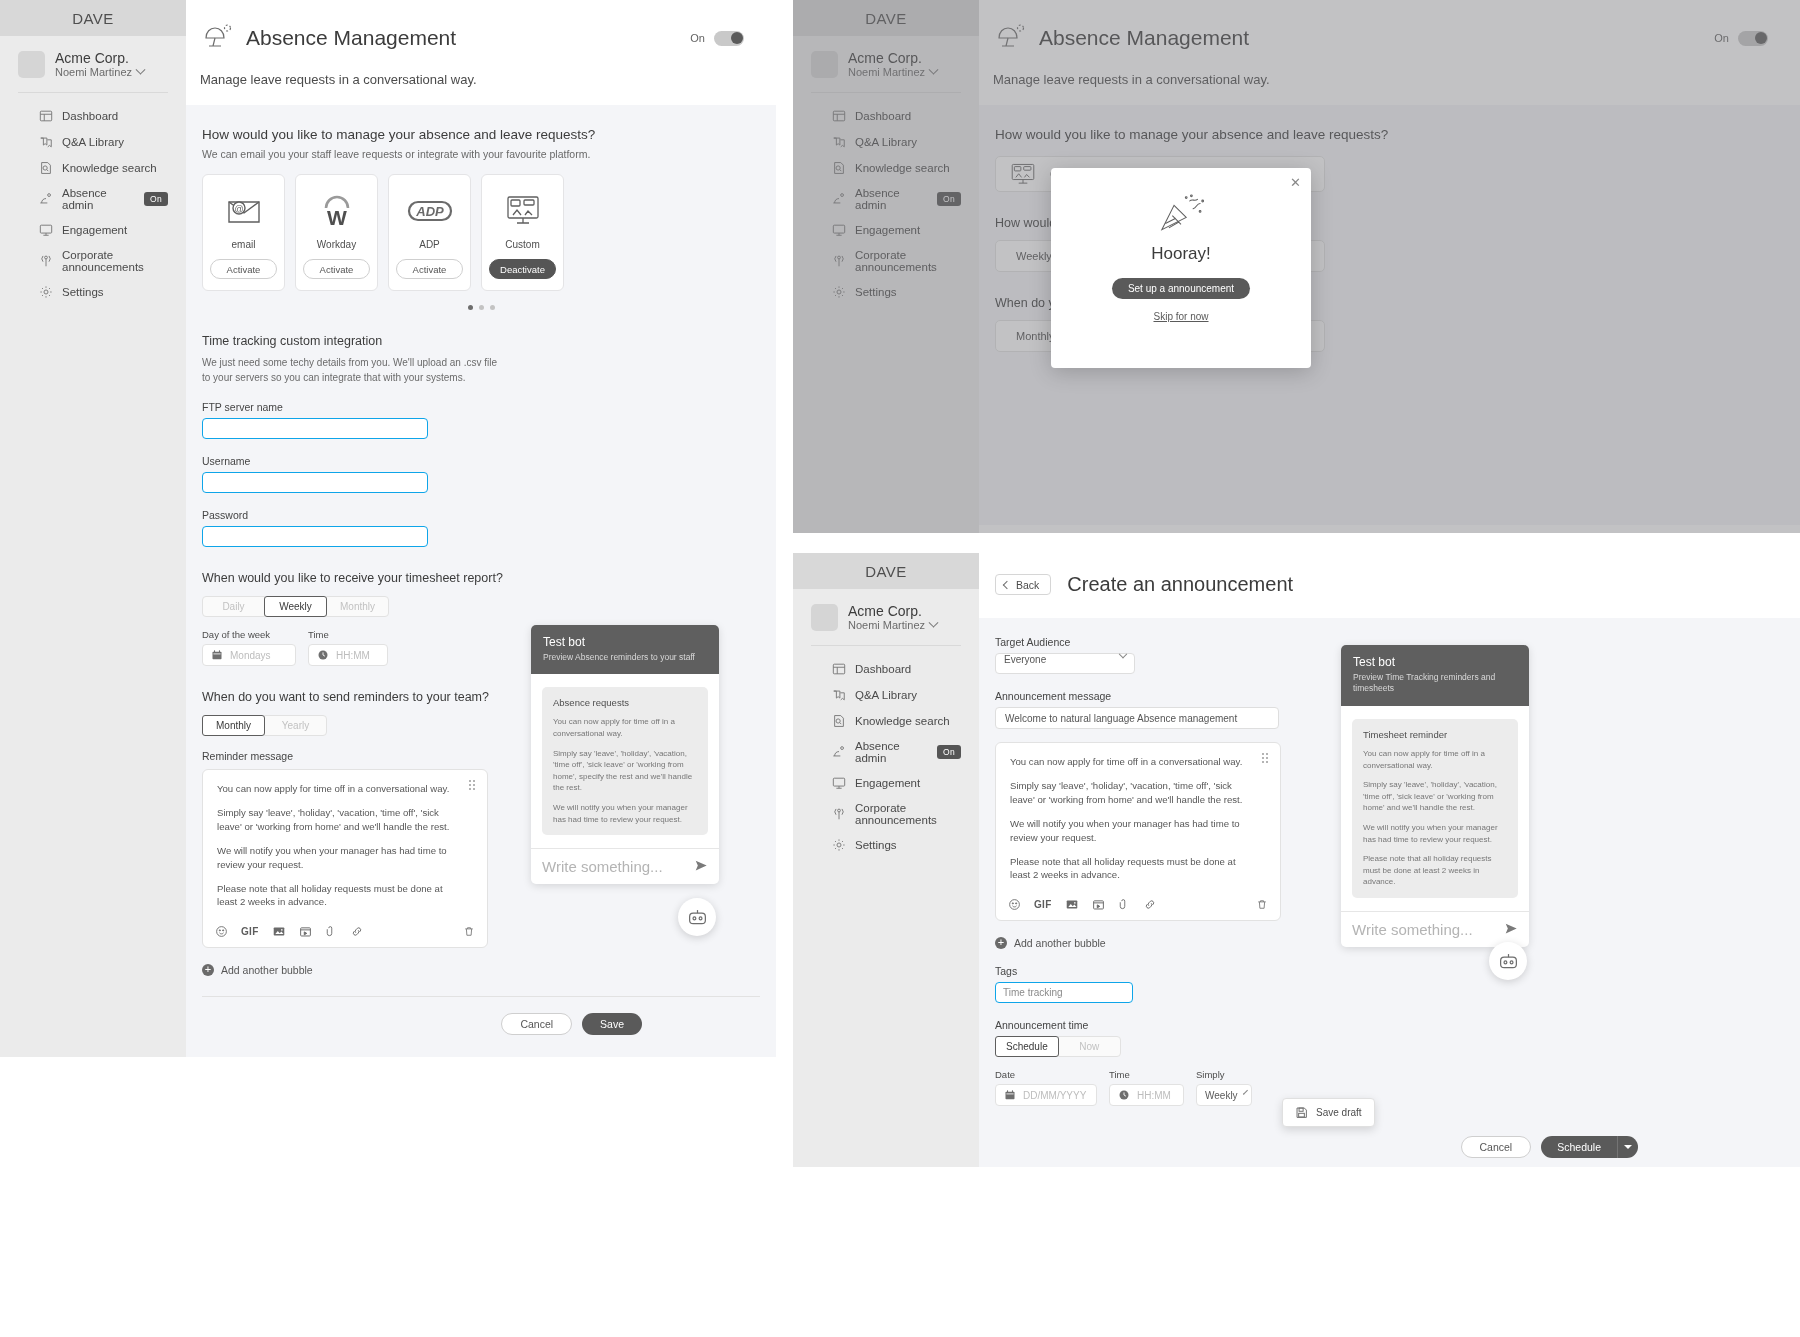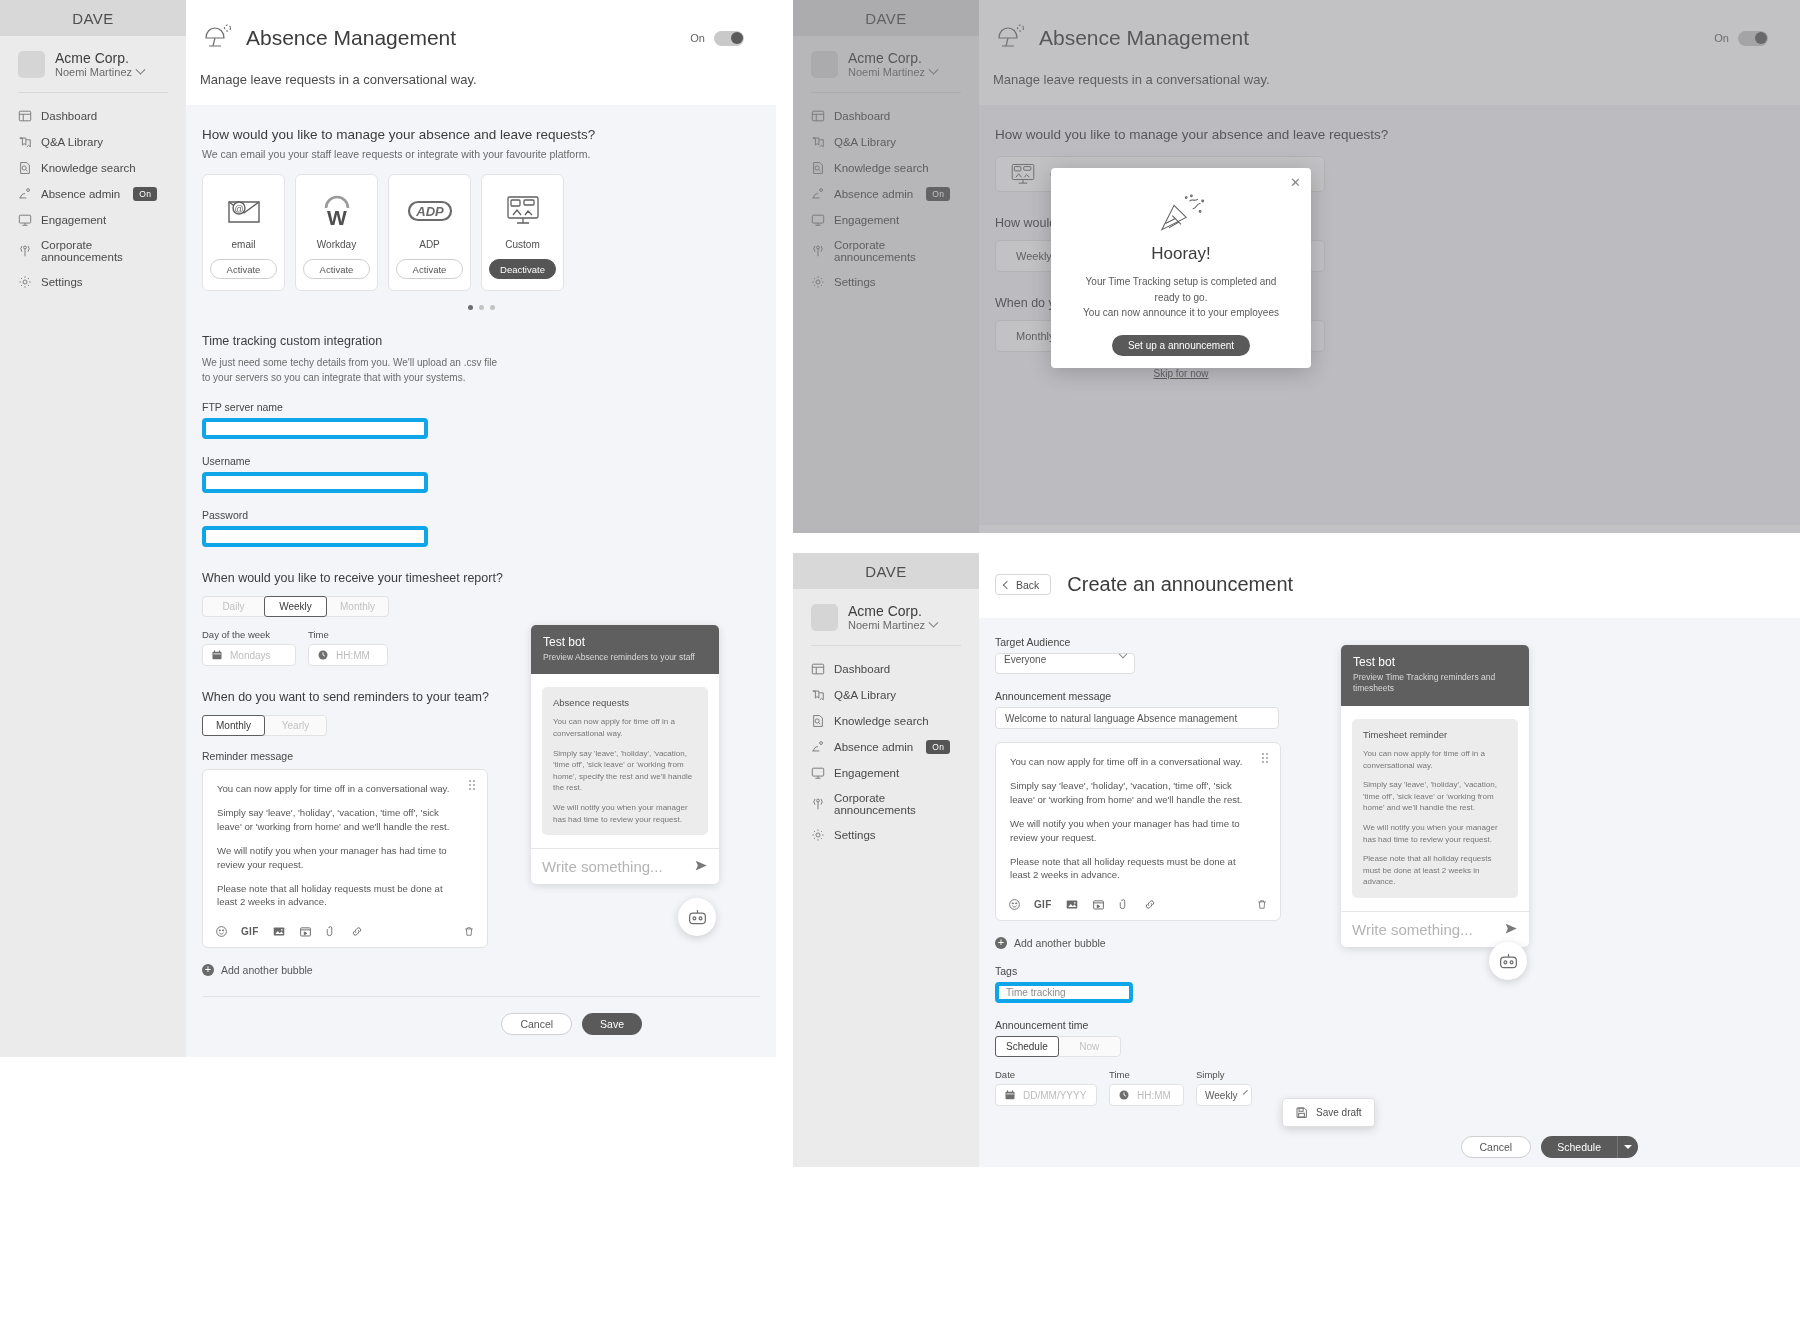--- a/index.html
+++ b/index.html
@@ -21,21 +21,21 @@
     align-items: center; justify-content: center;
     font-size: 15px; color: #4f4f4f; letter-spacing: .5px;
   }
   .org-row { display: flex; align-items: center; gap: 10px; padding: 14px 14px 10px 18px; }
   .org-avatar { width: 27px; height: 27px; border-radius: 5px; background: #d5d5d5; flex: none; }
   .org-name { font-size: 14px; color: #3d3d3d; line-height: 1.15; }
   .org-user { font-size: 11px; color: #6b6b6b; display: flex; align-items: center; gap: 5px; }
   .chev { display: inline-block; width: 7px; height: 7px; border-right: 1.4px solid #777;
           border-bottom: 1.4px solid #777; transform: rotate(45deg) translate(-2px,-2px); }
   .side-div { height: 1px; background: #d9d9d9; margin: 4px 18px 10px 18px; }
-  .nav-item { display: flex; align-items: center; gap: 9px; padding: 6px 18px; font-size: 11.5px; color: #4a4a4a; }
+  .nav-item { display: flex; align-items: center; gap: 9px; padding: 6px 18px; font-size: 11.5px; color: #4a4a4a; margin-left: 21px; }
   .nav-ico { width: 14px; height: 14px; flex: none; color: #777; }
   .nav-ico svg { width: 14px; height: 14px; display: block; }
   .pill-on {
     background: #555; color: #fff; font-size: 8.5px; border-radius: 3px;
     padding: 1.5px 6px 2px; margin-left: 4px; letter-spacing: .3px;
   }
 
   .content { position: absolute; top: 0; bottom: 0; right: 0; background: #fff; }
   .page-head { padding: 18px 0 0 0; background: #fff; }
   .title-row { display: flex; align-items: center; padding: 0 14px; }
@@ -66,21 +66,21 @@
 
   .dots { display: flex; gap: 6px; justify-content: center; margin: 14px 0 0; }
   .dots i { width: 5px; height: 5px; border-radius: 50%; background: #c3c3c3; }
   .dots i.on { background: #6d6d6d; }
 
   .sec-title { font-size: 12.5px; color: #3c3c3c; margin-top: 24px; }
   .sec-sub { font-size: 10px; color: #6b6b6b; margin-top: 7px; line-height: 1.5; max-width: 300px; }
 
   .field-lbl { font-size: 10.5px; color: #454545; margin: 16px 0 5px; }
   .text-input {
-    width: 226px; height: 21px; background: #fff; border: 4px solid #0ea5e9;
+    width: 226px; height: 21px; background: #fff; border: 1px solid #0ea5e9;
     border-radius: 4px; font-size: 10px; color: #777; padding: 0 7px;
     display: flex; align-items: center;
   }
 
   .qsec { font-size: 12.5px; color: #3c3c3c; margin-top: 24px; }
   .segctl { display: flex; margin-top: 11px; }
   .seg {
     height: 21px; min-width: 63px; padding: 0 10px; border: 1px solid #e2e2e2;
     background: #fafafa; font-size: 10px; color: #c2c2c2;
     display: flex; align-items: center; justify-content: center; margin-left: -1px;
@@ -626,24 +626,20 @@
             <path d="M8 43l14-28 14 14z"></path>
             <path d="M12 36l12-6M16 41l12-7M20 27l10 10"></path>
             <path d="M40 10c3-3 6 1 9-2M44 19c4-1 4-6 8-6" stroke-linecap="round"></path>
             <circle cx="42" cy="4" r="1"></circle>
               <circle cx="52" cy="22" r="1"></circle>
               <circle cx="36" cy="6" r="1"></circle>
               <circle cx="55" cy="10" r="1"></circle>
           </svg>
         </span>
         <div class="hooray">Hooray!</div>
-        <div class="hooray-sub">
-          <span>Your Time Tracking setup is completed and ready to go.</span><br>
-          <span>You can now announce it to your employees</span>
-        </div>
         <div class="hooray-btn">Set up a announcement</div>
         <span class="skip">Skip for now</span>
       </div>
     </div>
   </div>
 
   <div class="panel" style="left:793px; top:553px; width:1007px; height:614px;">
 
     <div class="sidebar" style="position:absolute; left:0; top:0; width:186px; bottom:0;">
       <div class="sidebar-head">DAVE</div>

